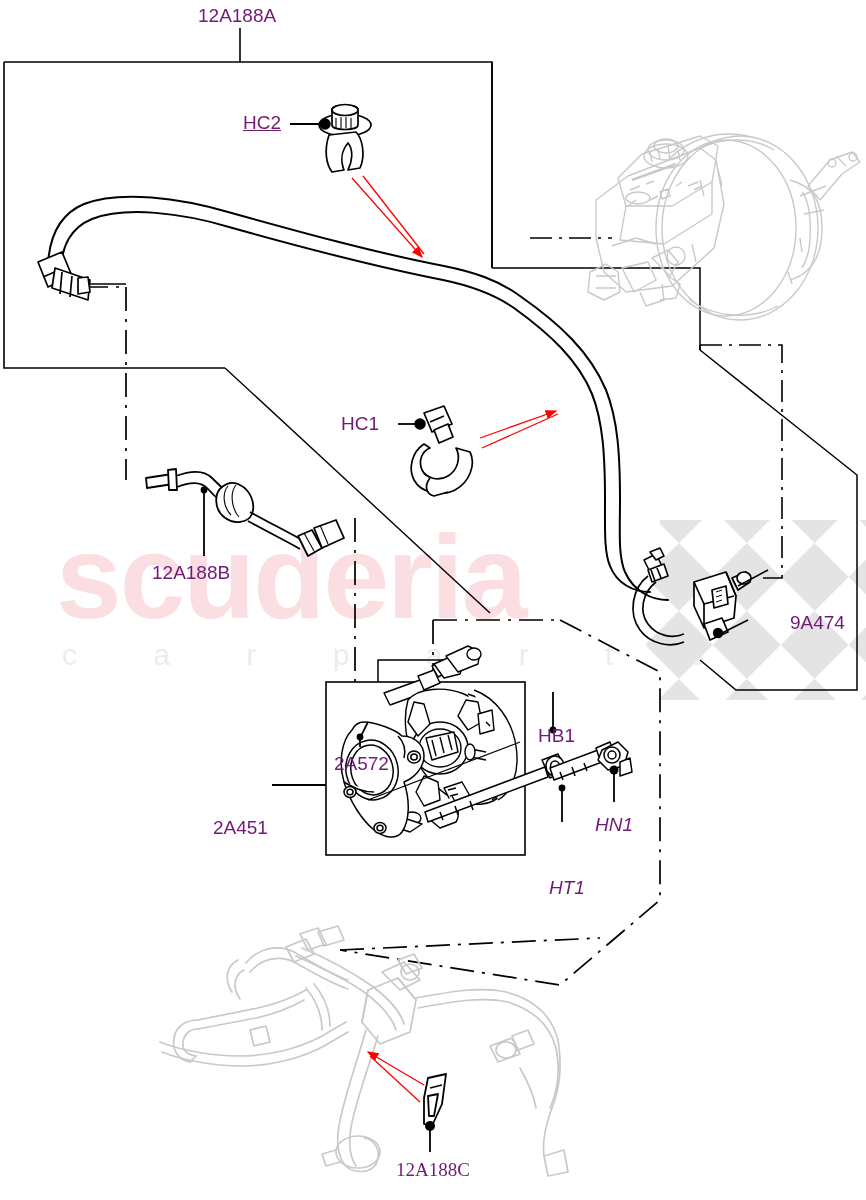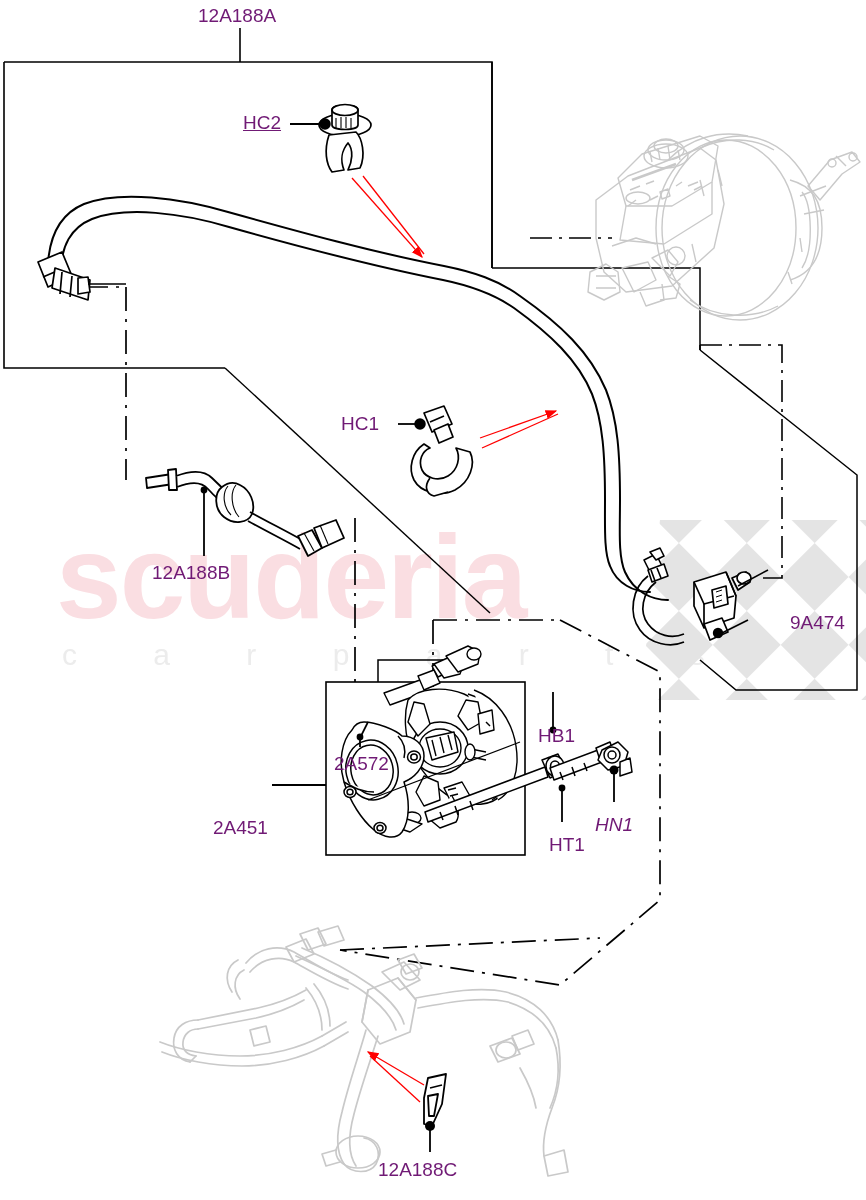--- a/index.html
+++ b/index.html
@@ -452,16 +452,16 @@
 
   <div class="lbl" style="left:198px;top:6px;">12A188A</div>
   <div class="lbl" style="left:243px;top:113px;text-decoration:underline;">HC2</div>
   <div class="lbl" style="left:341px;top:414px;">HC1</div>
   <div class="lbl" style="left:152px;top:563px;">12A188B</div>
   <div class="lbl" style="left:790px;top:613px;">9A474</div>
   <div class="lbl" style="left:538px;top:690px;margin-top:36px;">HB1</div>
   <div class="lbl" style="left:334px;top:727px;margin-top:27px;">2A572</div>
   <div class="lbl" style="left:213px;top:818px;">2A451</div>
   <div class="lbl" style="left:595px;top:815px;font-style:italic;">HN1</div>
-  <div class="lbl" style="left:549px;top:835px;">HT1</div>
-  <div class="lbl" style="left:378px;top:1160px;">12A188C</div>
+  <div class="lbl" style="left:549px;top:878px;font-style:italic;">HT1</div>
+  <div class="lbl" style="left:396px;top:1160px;font-family:Liberation Serif, serif;">12A188C</div>
 
 </div>
 
 </body></html>

